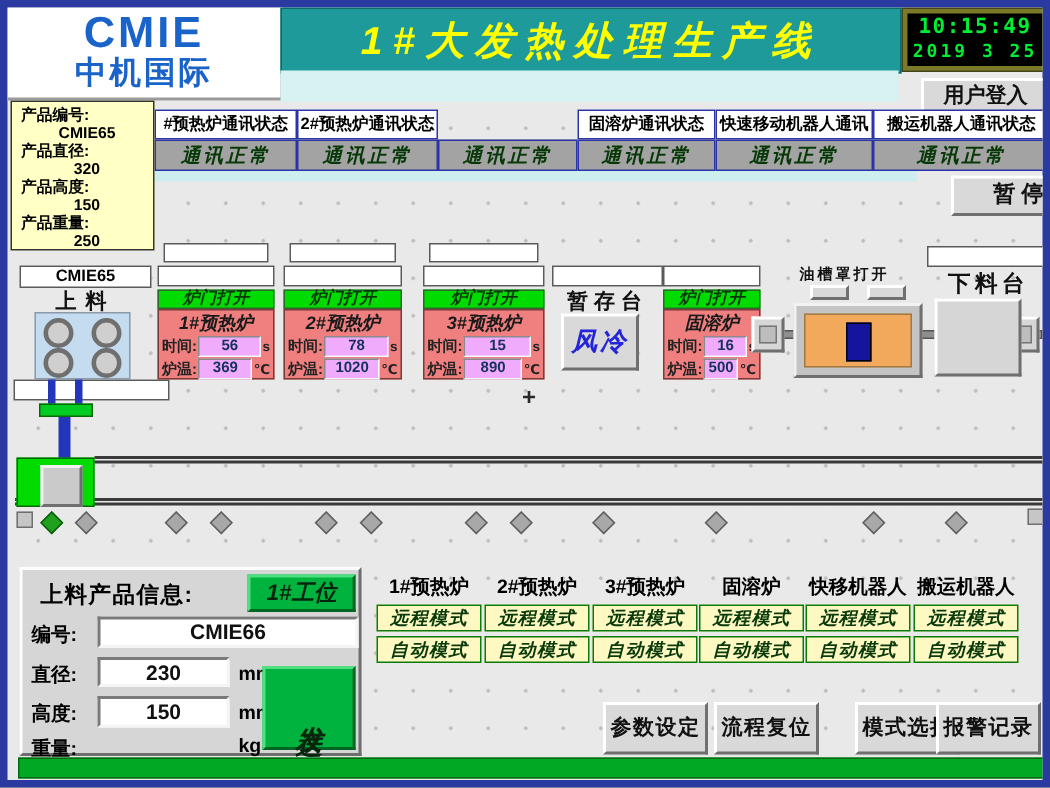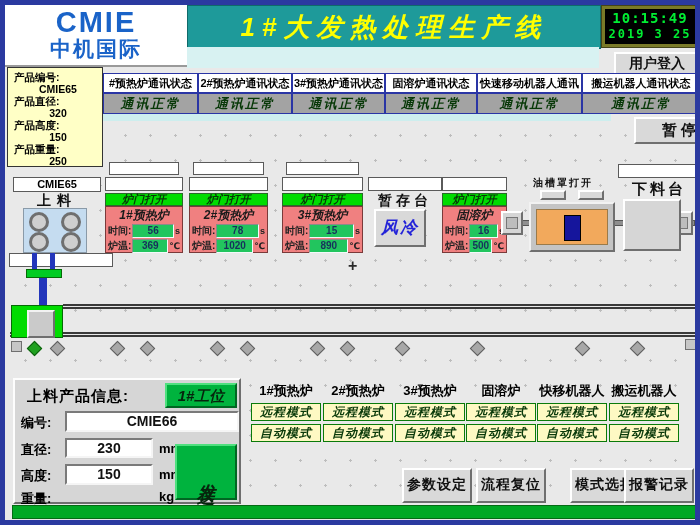--- a/index.html
+++ b/index.html
@@ -44,21 +44,21 @@
     font-size:10.5px;font-weight:bold;padding:3px 0 0 6px;box-sizing:border-box;line-height:12px;}
   .tooltip .val{text-align:center;}
   
   .wbox{background:#fff;border:1px solid #5a5a5a;box-sizing:border-box;}
   .small-lbl{font-weight:bold;color:#111;}
   .door{background:#00dc00;border:1px solid #2a6a2a;box-sizing:border-box;color:#063;
     font-size:11px;font-weight:bold;font-style:italic;text-align:center;line-height:11px;color:#073807;}
   .fbody{background:#f08080;border:1px solid #7a3a3a;box-sizing:border-box;padding:1px 2px;}
   .fname{font-size:12px;font-weight:bold;font-style:italic;text-align:center;line-height:15px;color:#1a1a1a;white-space:nowrap;}
   .frow{display:flex;align-items:center;gap:1px;margin-top:1px;font-size:10px;font-weight:bold;color:#222;}
-  .ffield{flex:1;background:#22c55e;border:1px solid;border-color:#8a8a8a #f2fafa #f2fafa #8a8a8a;
+  .ffield{flex:1;background:#f0abfc;border:1px solid;border-color:#8a8a8a #f2fafa #f2fafa #8a8a8a;
     text-align:center;font-size:10px;height:12px;line-height:12px;color:#17305c;}
   .funit{font-size:9px;}
   .roller-box{left:18px;top:203px;width:64px;height:45px;background:#c5dcf0;border:1px solid #8a9aa8;box-sizing:border-box;}
   .roller{position:absolute;width:20px;height:20px;border-radius:50%;background:#cfcfcf;border:3px solid #6f6f6f;box-sizing:border-box;}
   .cool-btn{left:369px;top:204px;width:52px;height:38px;color:#2424d8;font-size:17px;font-weight:bold;font-style:italic;line-height:34px;letter-spacing:2px;}
   .rail{background:#8f8f8f;border:1px solid #555;box-sizing:border-box;z-index:1;}
   .handle{background:#d6d6d6;border:2px solid;border-color:#fff #6f6f6f #6f6f6f #fff;box-sizing:border-box;z-index:2;}
   .handle-in{position:absolute;left:3px;top:4px;width:10px;height:10px;background:#bdbdbd;border:1px solid #777;}
   .tank{left:524px;top:197px;width:86px;height:50px;background:#c4c4c4;border:2px solid;border-color:#f2f2f2 #6f6f6f #6f6f6f #f2f2f2;box-sizing:border-box;z-index:2;}
   .tank-core{position:absolute;left:5px;top:5px;right:5px;bottom:5px;background:#f2a95c;border:1px solid #9a7a4a;}
@@ -111,21 +111,20 @@
       <div class="clock-date">2019 3 25</div>
     </div>
   </div>
   <div class="abs btn3d login-btn">用户登入</div>
   <div class="abs btn3d pause-btn">暂停</div>
 
   <div class="abs comm-name" style="left:98px;width:95px;">#预热炉通讯状态</div>
   <div class="abs comm-ok" style="left:98px;width:95px;">通讯正常</div>
   <div class="abs comm-name" style="left:193px;width:94px;">2#预热炉通讯状态</div>
   <div class="abs comm-ok" style="left:193px;width:94px;">通讯正常</div>
-  <div class="abs comm-name" style="left:287px;width:93px;">3#预热炉通讯状态</div>
   <div class="abs comm-ok" style="left:287px;width:93px;">通讯正常</div>
   <div class="abs comm-name" style="left:380px;width:92px;">固溶炉通讯状态</div>
   <div class="abs comm-ok" style="left:380px;width:92px;">通讯正常</div>
   <div class="abs comm-name" style="left:472px;width:105px;">快速移动机器人通讯</div>
   <div class="abs comm-ok" style="left:472px;width:105px;">通讯正常</div>
   <div class="abs comm-name" style="left:577px;width:118px;">搬运机器人通讯状态</div>
   <div class="abs comm-ok" style="left:577px;width:118px;">通讯正常</div>
   <div class="abs strip-b"></div>
 
   <div class="abs tooltip">

